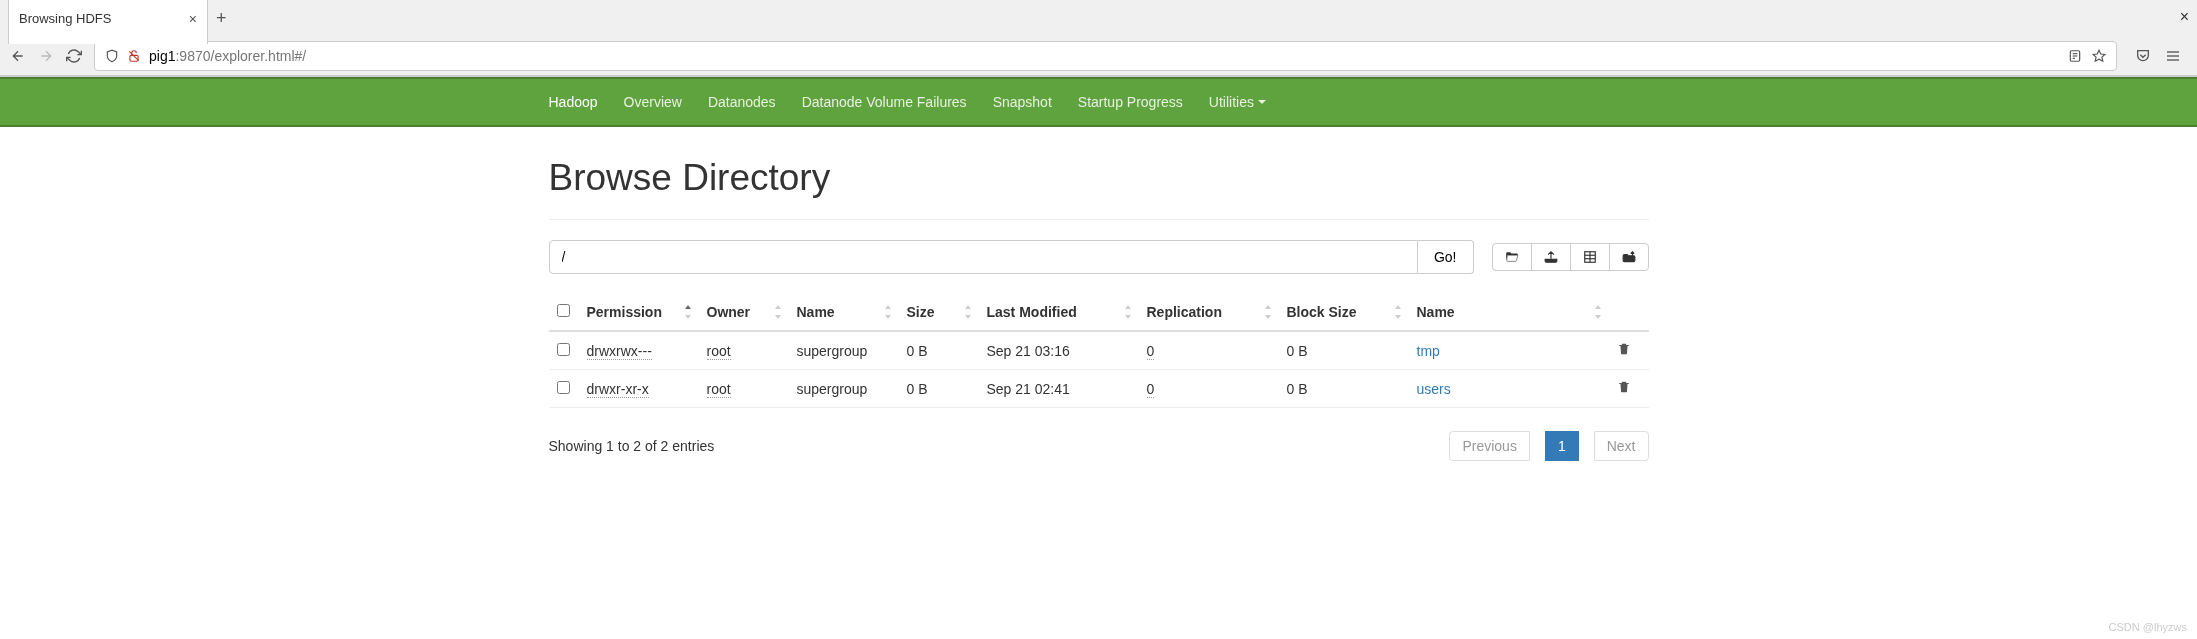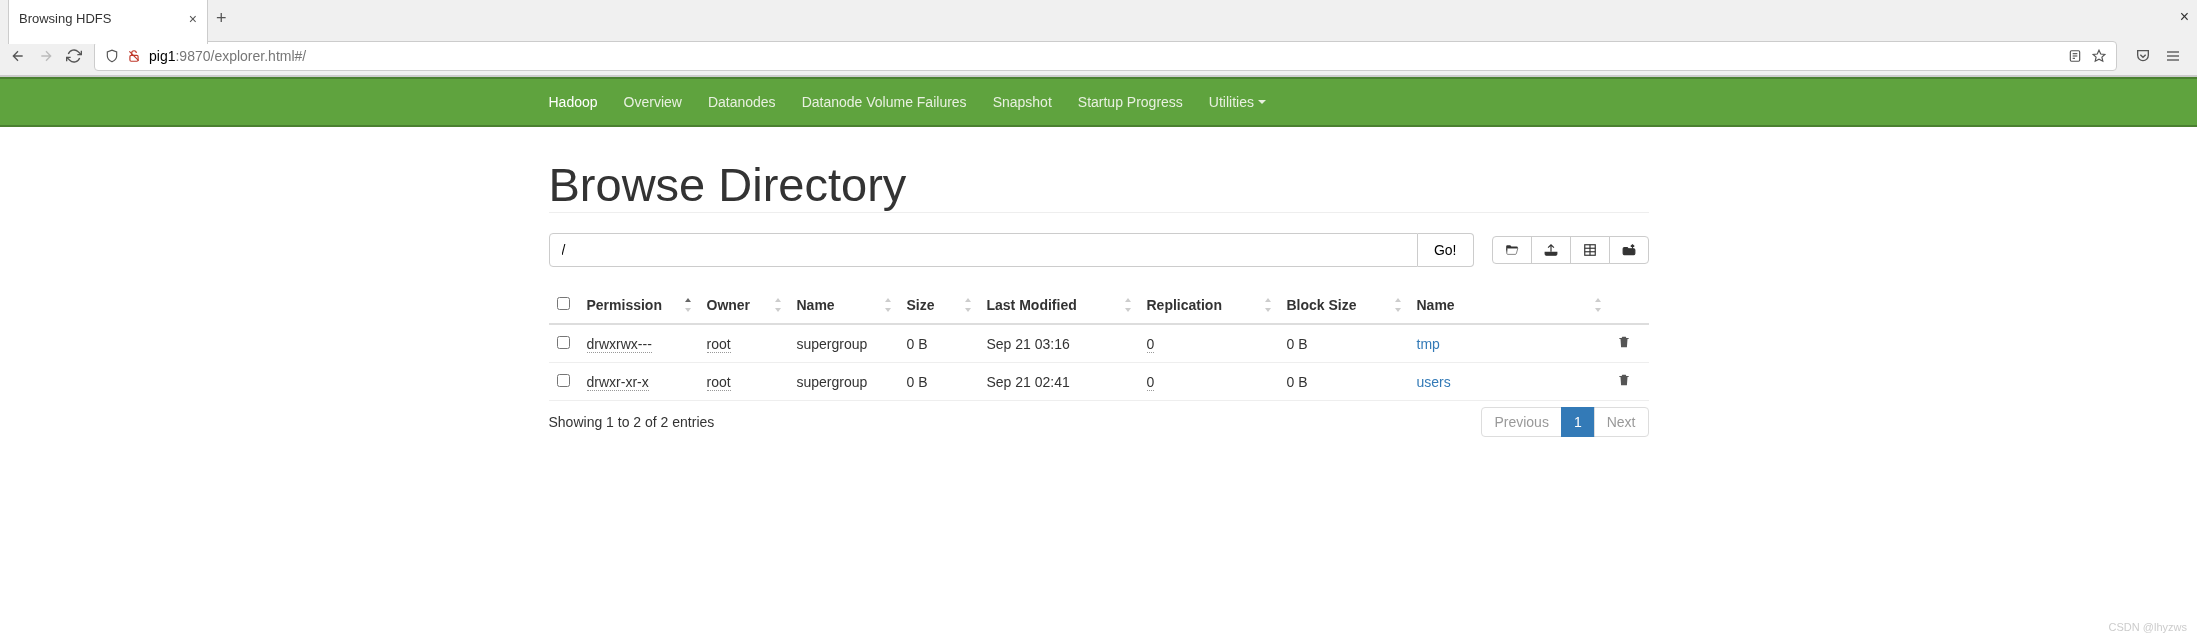--- a/index.html
+++ b/index.html
@@ -25,21 +25,21 @@
 
 
 .app-nav { background: #5fa33e; border-top: 2px solid #4a8030; border-bottom: 2px solid #4a8030; height: 50px; display: flex; align-items: center; }
 .app-nav-inner { width: 1100px; margin: 0 auto; display: flex; align-items: center; gap: 26px; }
 .brand { color: #fff; font-size: 14px; font-weight: 500; }
 .nav-link { color: #e8f0e0; font-size: 14px; cursor: pointer; display: flex; align-items: center; gap: 4px; }
 .caret-down { border-top: 4px solid #e8f0e0; border-left: 4px solid transparent; border-right: 4px solid transparent; display: inline-block; }
 
 
 .container { width: 1100px; margin: 0 auto; padding: 30px 0; }
-h1 { font-size: 47px; font-weight: 500; color: #333; }
+h1 { font-size: 37px; font-weight: 500; color: #333; margin-bottom: 20px; }
 hr { border: none; border-top: 1px solid #eee; margin-bottom: 20px; }
 
 
 .path-row { display: flex; gap: 18px; align-items: center; margin-bottom: 20px; }
 .path-group { display: flex; flex: 1; }
 .path-input { flex: 1; border: 1px solid #ccc; border-radius: 4px 0 0 4px; padding: 8px 12px; font-size: 14px; }
 .go-btn { border: 1px solid #ccc; border-left: none; border-radius: 0 4px 4px 0; padding: 8px 16px; background: #fff; cursor: pointer; font-size: 14px; }
 .toolbar-btns { display: flex; }
 .tb-btn { border: 1px solid #ccc; padding: 6px 12px; background: #fff; cursor: pointer; color: #333; display: flex; align-items: center; margin-left: -1px; }
 .tb-btn:first-child { border-radius: 4px 0 0 4px; margin-left: 0; }
@@ -55,22 +55,22 @@
 th { text-align: left; font-weight: bold; padding: 10px 8px; border-bottom: 2px solid #ddd; position: relative; font-size: 14px; }
 td { padding: 10px 8px; border-bottom: 1px solid #eee; font-size: 14px; }
 .sort-icon { position: absolute; right: 6px; top: 50%; transform: translateY(-50%); }
 .sort-icon svg { display: block; }
 .dotted { border-bottom: 1px dotted #999; cursor: help; }
 .link { color: #337ab7; cursor: pointer; }
 .trash { color: #555; cursor: pointer; }
 .checkbox-cell input { cursor: pointer; }
 
 
-.table-footer { display: flex; justify-content: space-between; align-items: center; margin-top: 6px; font-size: 14px; }
-.pagination { display: flex; }
+.table-footer { display: flex; justify-content: space-between; align-items: center; margin-top: 23px; font-size: 14px; }
+.pagination { display: flex; gap: 16px; }
 .page-btn { border: 1px solid #ddd; padding: 6px 12px; margin-left: -1px; color: #999; cursor: pointer; }
 .page-btn.active { background: #337ab7; color: #fff; border-color: #337ab7; }
 .page-btn:first-child { border-radius: 4px 0 0 4px; }
 .page-btn:last-child { border-radius: 0 4px 4px 0; }
 
 .page-footer { width: 1100px; margin: 30px auto 0; padding-top: 20px; border-top: 1px solid #eee; font-size: 14px; color: #333; }
 
 .watermark { position: fixed; right: 10px; bottom: 6px; font-size: 11px; color: #ccc; }
 
 

